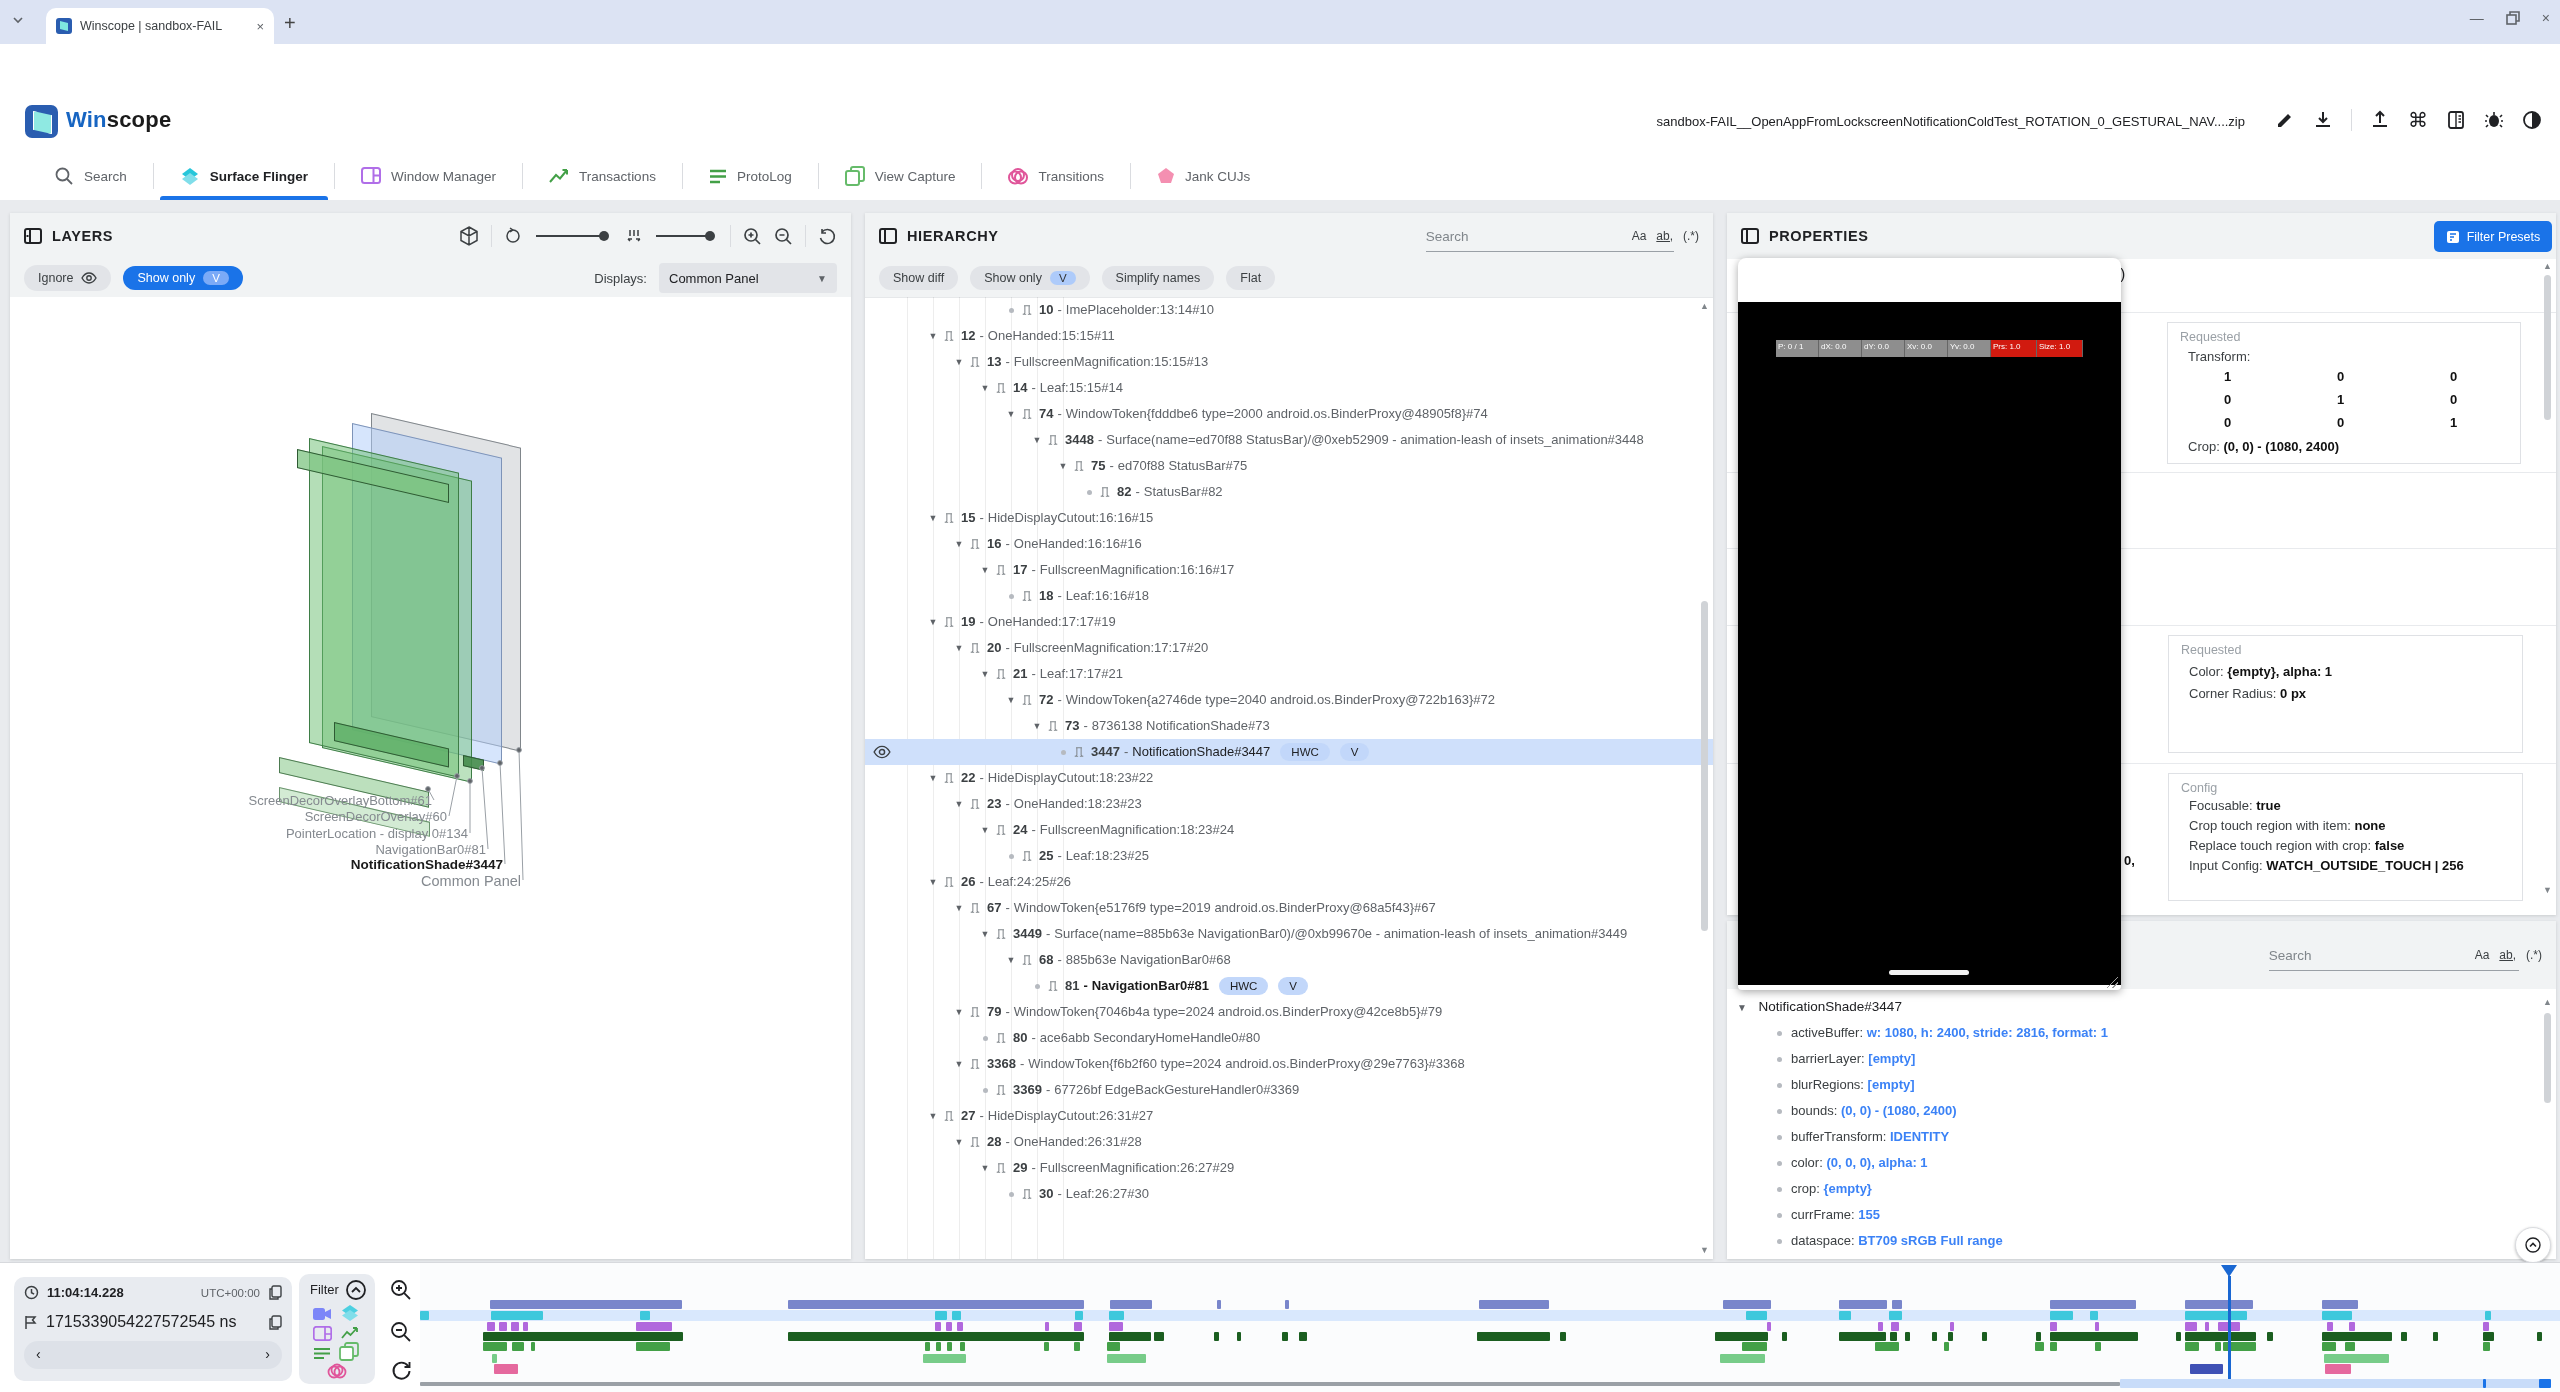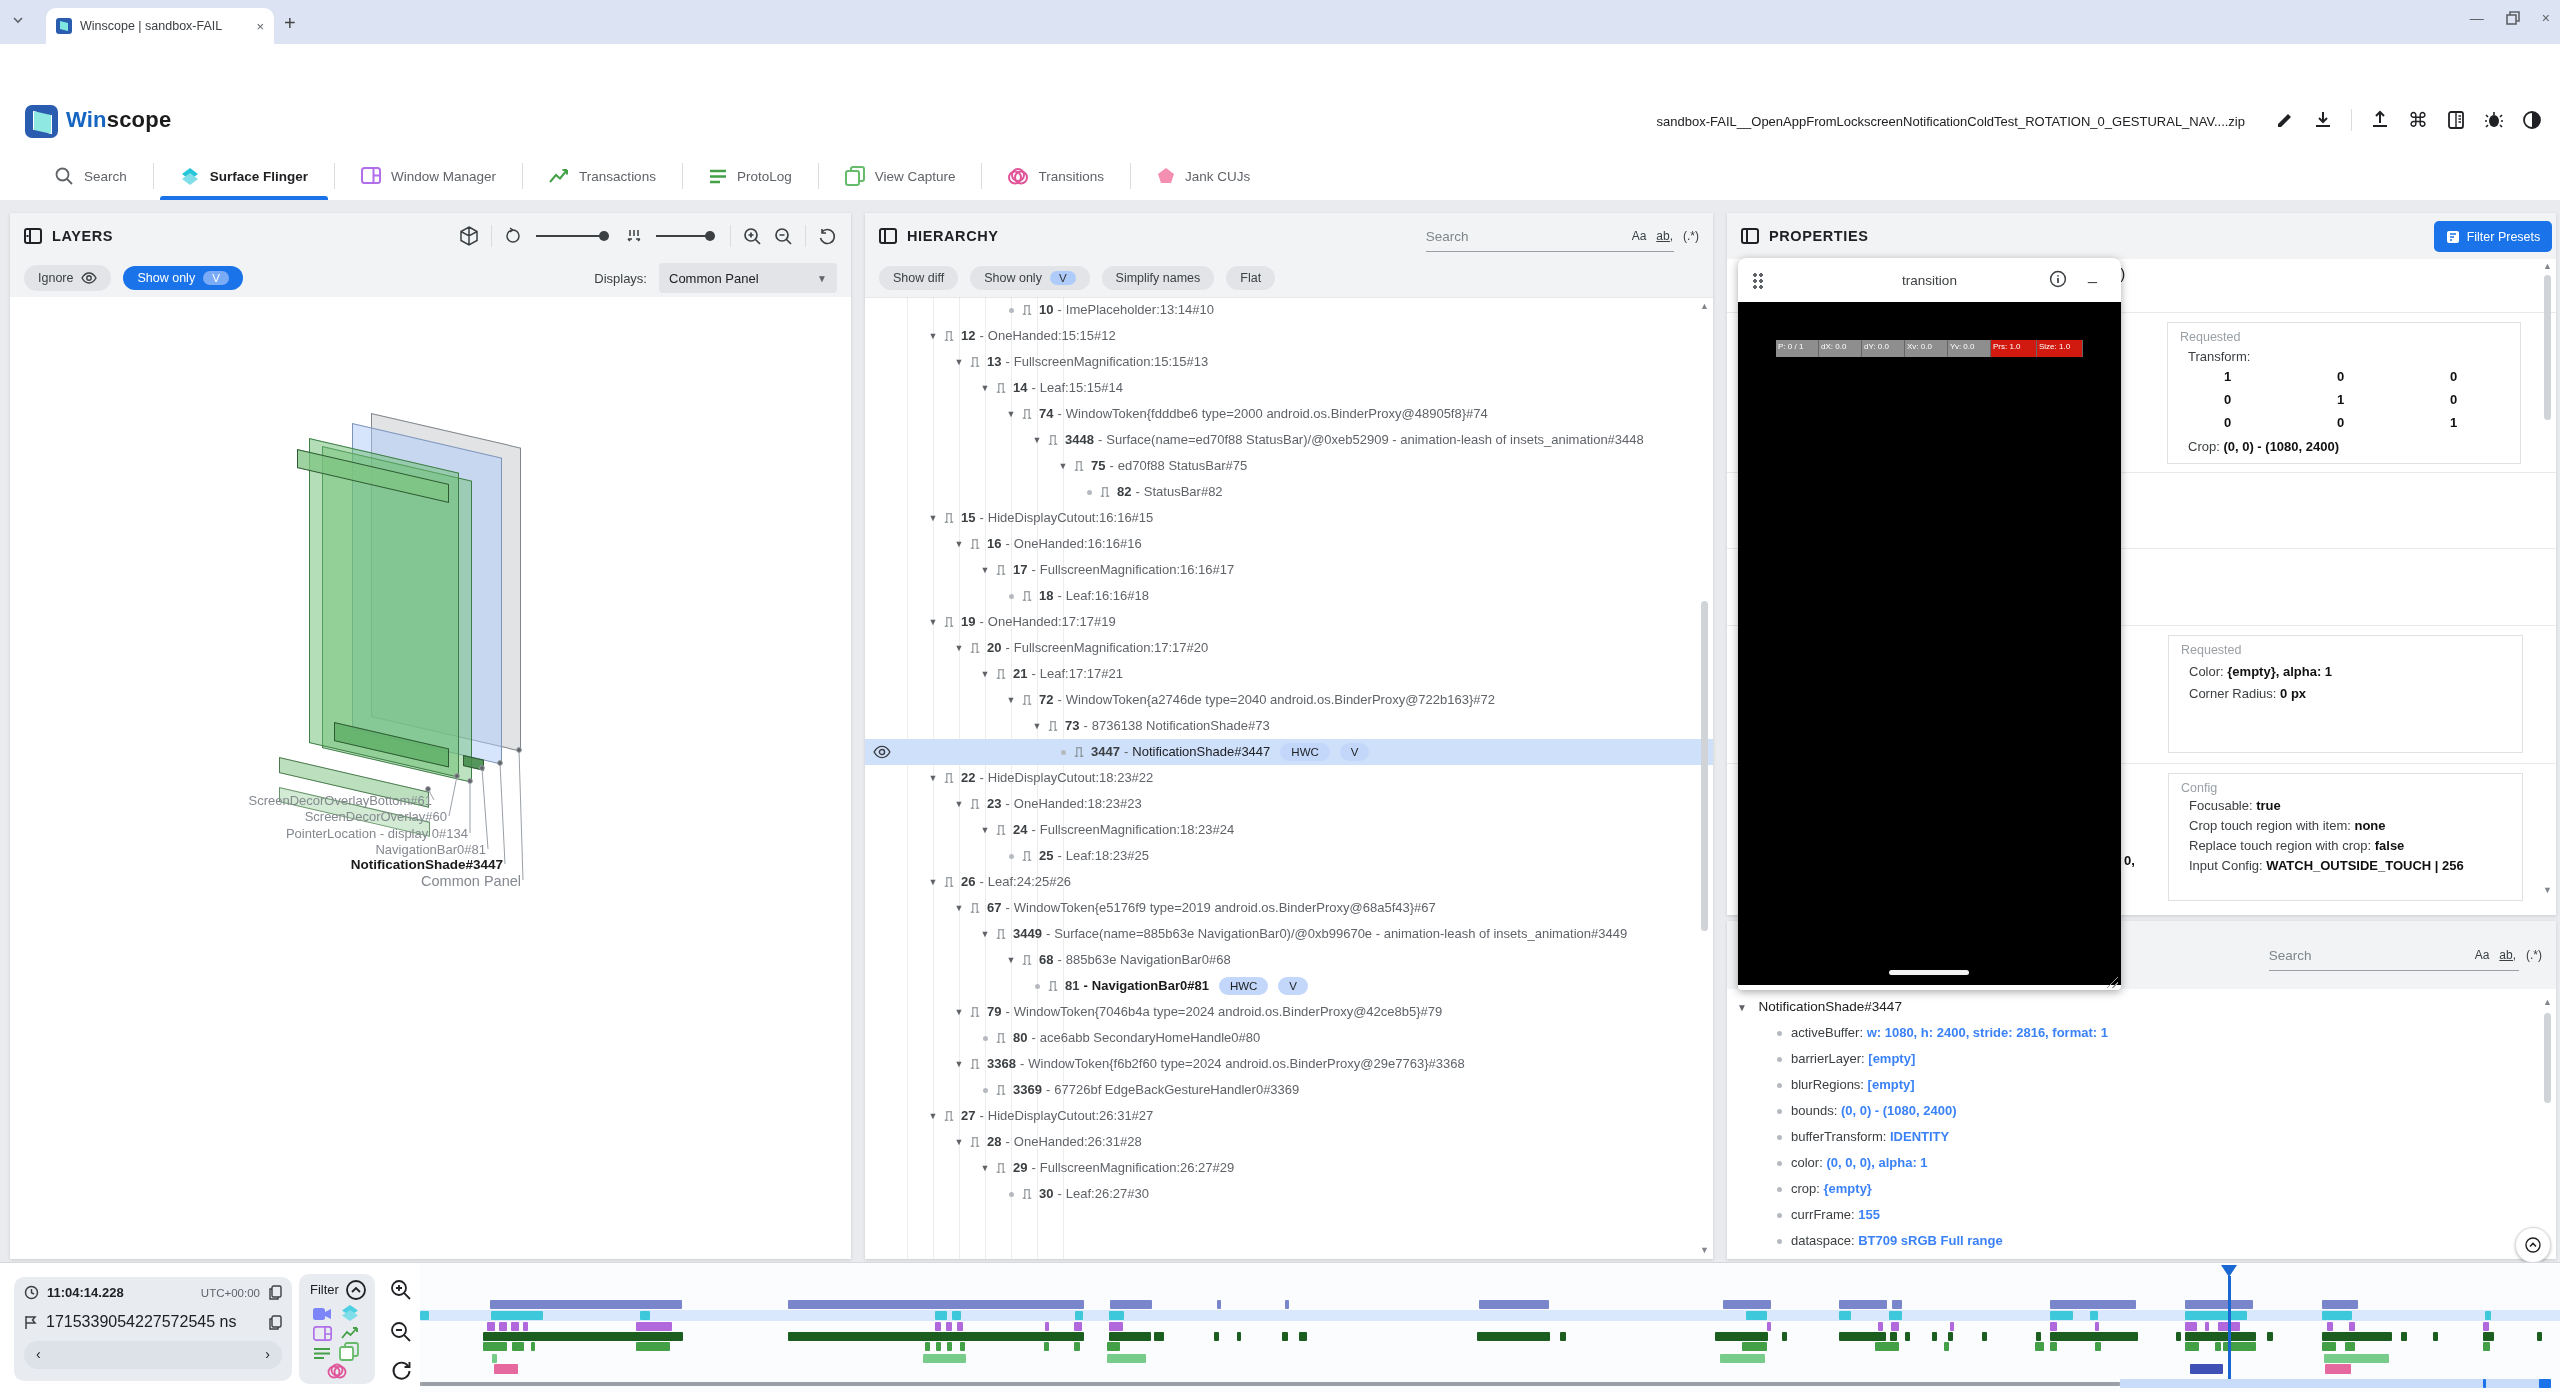--- a/index.html
+++ b/index.html
@@ -516,21 +516,21 @@
         </div>
         <div class="trow" style="padding-left: 60px;">
           <span class="twisty" style="font-size:9px;">▼</span>
           <span class="pinic">
             <svg width="12" height="13" viewBox="0 0 14 14">
               <path d="M3.5 1.5 H10.5 M4.5 1.5 V10 M9.5 1.5 V10 M2 11.5 H6 M8 11.5 H12 M4.5 10 L2.8 11.5 M9.5 10 L11.2 11.5" fill="none" stroke="#80868b" stroke-width="1.2"></path>
             </svg>
           </span>
           <span class="tnum">12</span>
           <span style="margin-right:4px;">-</span>
-          <span class="tname">OneHanded:15:15#12</span>
+          <span class="tname">OneHanded:15:15#11</span>
         </div>
         <div class="trow" style="padding-left: 86px;">
           <span class="twisty" style="font-size:9px;">▼</span>
           <span class="pinic">
             <svg width="12" height="13" viewBox="0 0 14 14">
               <path d="M3.5 1.5 H10.5 M4.5 1.5 V10 M9.5 1.5 V10 M2 11.5 H6 M8 11.5 H12 M4.5 10 L2.8 11.5 M9.5 10 L11.2 11.5" fill="none" stroke="#80868b" stroke-width="1.2"></path>
             </svg>
           </span>
           <span class="tnum">13</span>
           <span style="margin-right:4px;">-</span>
@@ -1031,31 +1031,20 @@
     <div id="fab">
       <svg width="16" height="16" viewBox="0 0 16 16">
           <circle cx="8" cy="8" r="7" fill="none" stroke="#202124" stroke-width="1.4"></circle>
           <path d="M5 9.5 L8 6.5 L11 9.5" fill="none" stroke="#202124" stroke-width="1.6"></path>
         </svg>
     </div>
   </div>
 </div>
 
 <div id="overlay">
-  <div id="ovtitle">
-    <span class="dots6" style="position:absolute;left:14px;top:14px;"></span>
-    <span>transition</span>
-    <span style="position:absolute;right:54px;top:12px;">
-      <svg width="18" height="18" viewBox="0 0 18 18">
-          <circle cx="9" cy="9" r="7.4" fill="none" stroke="#3c4043" stroke-width="1.5"></circle>
-          <path d="M9 8 v5 M9 5.2 v1.4" stroke="#3c4043" stroke-width="1.7"></path>
-        </svg>
-      </span>
-    <span style="position:absolute;right:24px;top:8px;font-size:16px;color:#3c4043;">_</span>
-  </div>
   <div id="ovblack">
     <div id="hud">
         <span class="g">P: 0 / 1</span>
         <span class="g">dX: 0.0</span>
         <span class="g">dY: 0.0</span>
         <span class="g">Xv: 0.0</span>
         <span class="g">Yv: 0.0</span>
         <span class="r">Prs: 1.0</span>
         <span class="r">Size: 1.0</span>
       </div>

